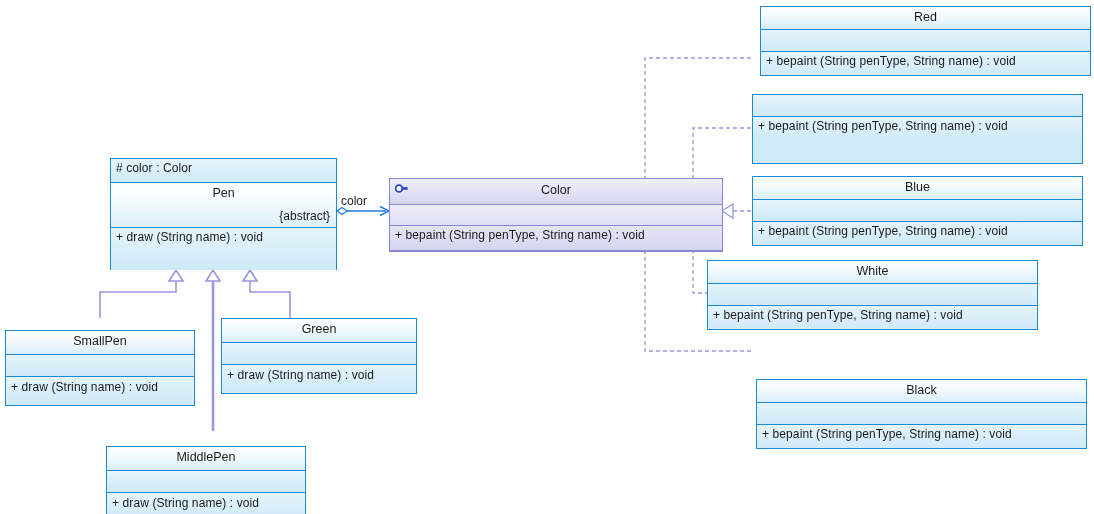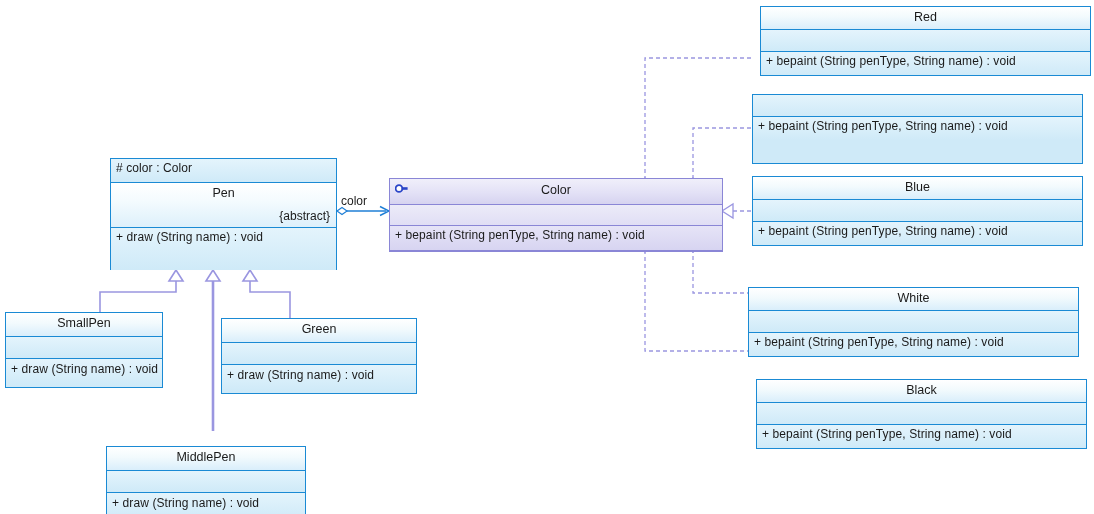--- a/index.html
+++ b/index.html
@@ -99,36 +99,36 @@
     height:21px;
     background:linear-gradient(to bottom,#ecebf8 0%,#e0def5 100%);
   }
   #color-class .cls-ops{
     height:25px;
     padding-top:3px;
     background:linear-gradient(to bottom,#e6e4f7 0%,#d7d4f1 100%);
   }
 
   
-  #smallpen{left:5px;  top:312px; width:158px; height:76px;}
+  #smallpen{left:5px;  top:330px; width:190px; height:76px;}
   #bigpen  {left:221px;top:318px; width:196px; height:76px;}
   #middlepen{left:106px;top:446px; width:200px; height:76px;}
   .pensub .cls-name{height:24px; padding-top:3px;}
   .pensub .cls-attrs{height:22px;}
   .pensub .cls-ops{height:26px; padding-top:4px;}
 
   
   .colorcls{width:331px; height:70px;}
   .colorcls .cls-name{height:23px; padding-top:3px;}
   .colorcls .cls-attrs{height:22px;}
   .colorcls .cls-ops{height:23px; padding-top:3px;}
   #red  {left:752px; top:6px;margin-left:8px;}
   #green{left:752px; top:94px;}
   #blue {left:752px; top:176px;}
-  #white{left:748px; top:260px;margin-top:27px;}
+  #white{left:707px; top:260px;}
   #black{left:756px; top:341px;margin-top:38px;}
 
   
   .assoc-label{
     position:absolute;
     font-size:12px;
     color:#222;
     z-index:3;
     white-space:nowrap;
     background:transparent;

